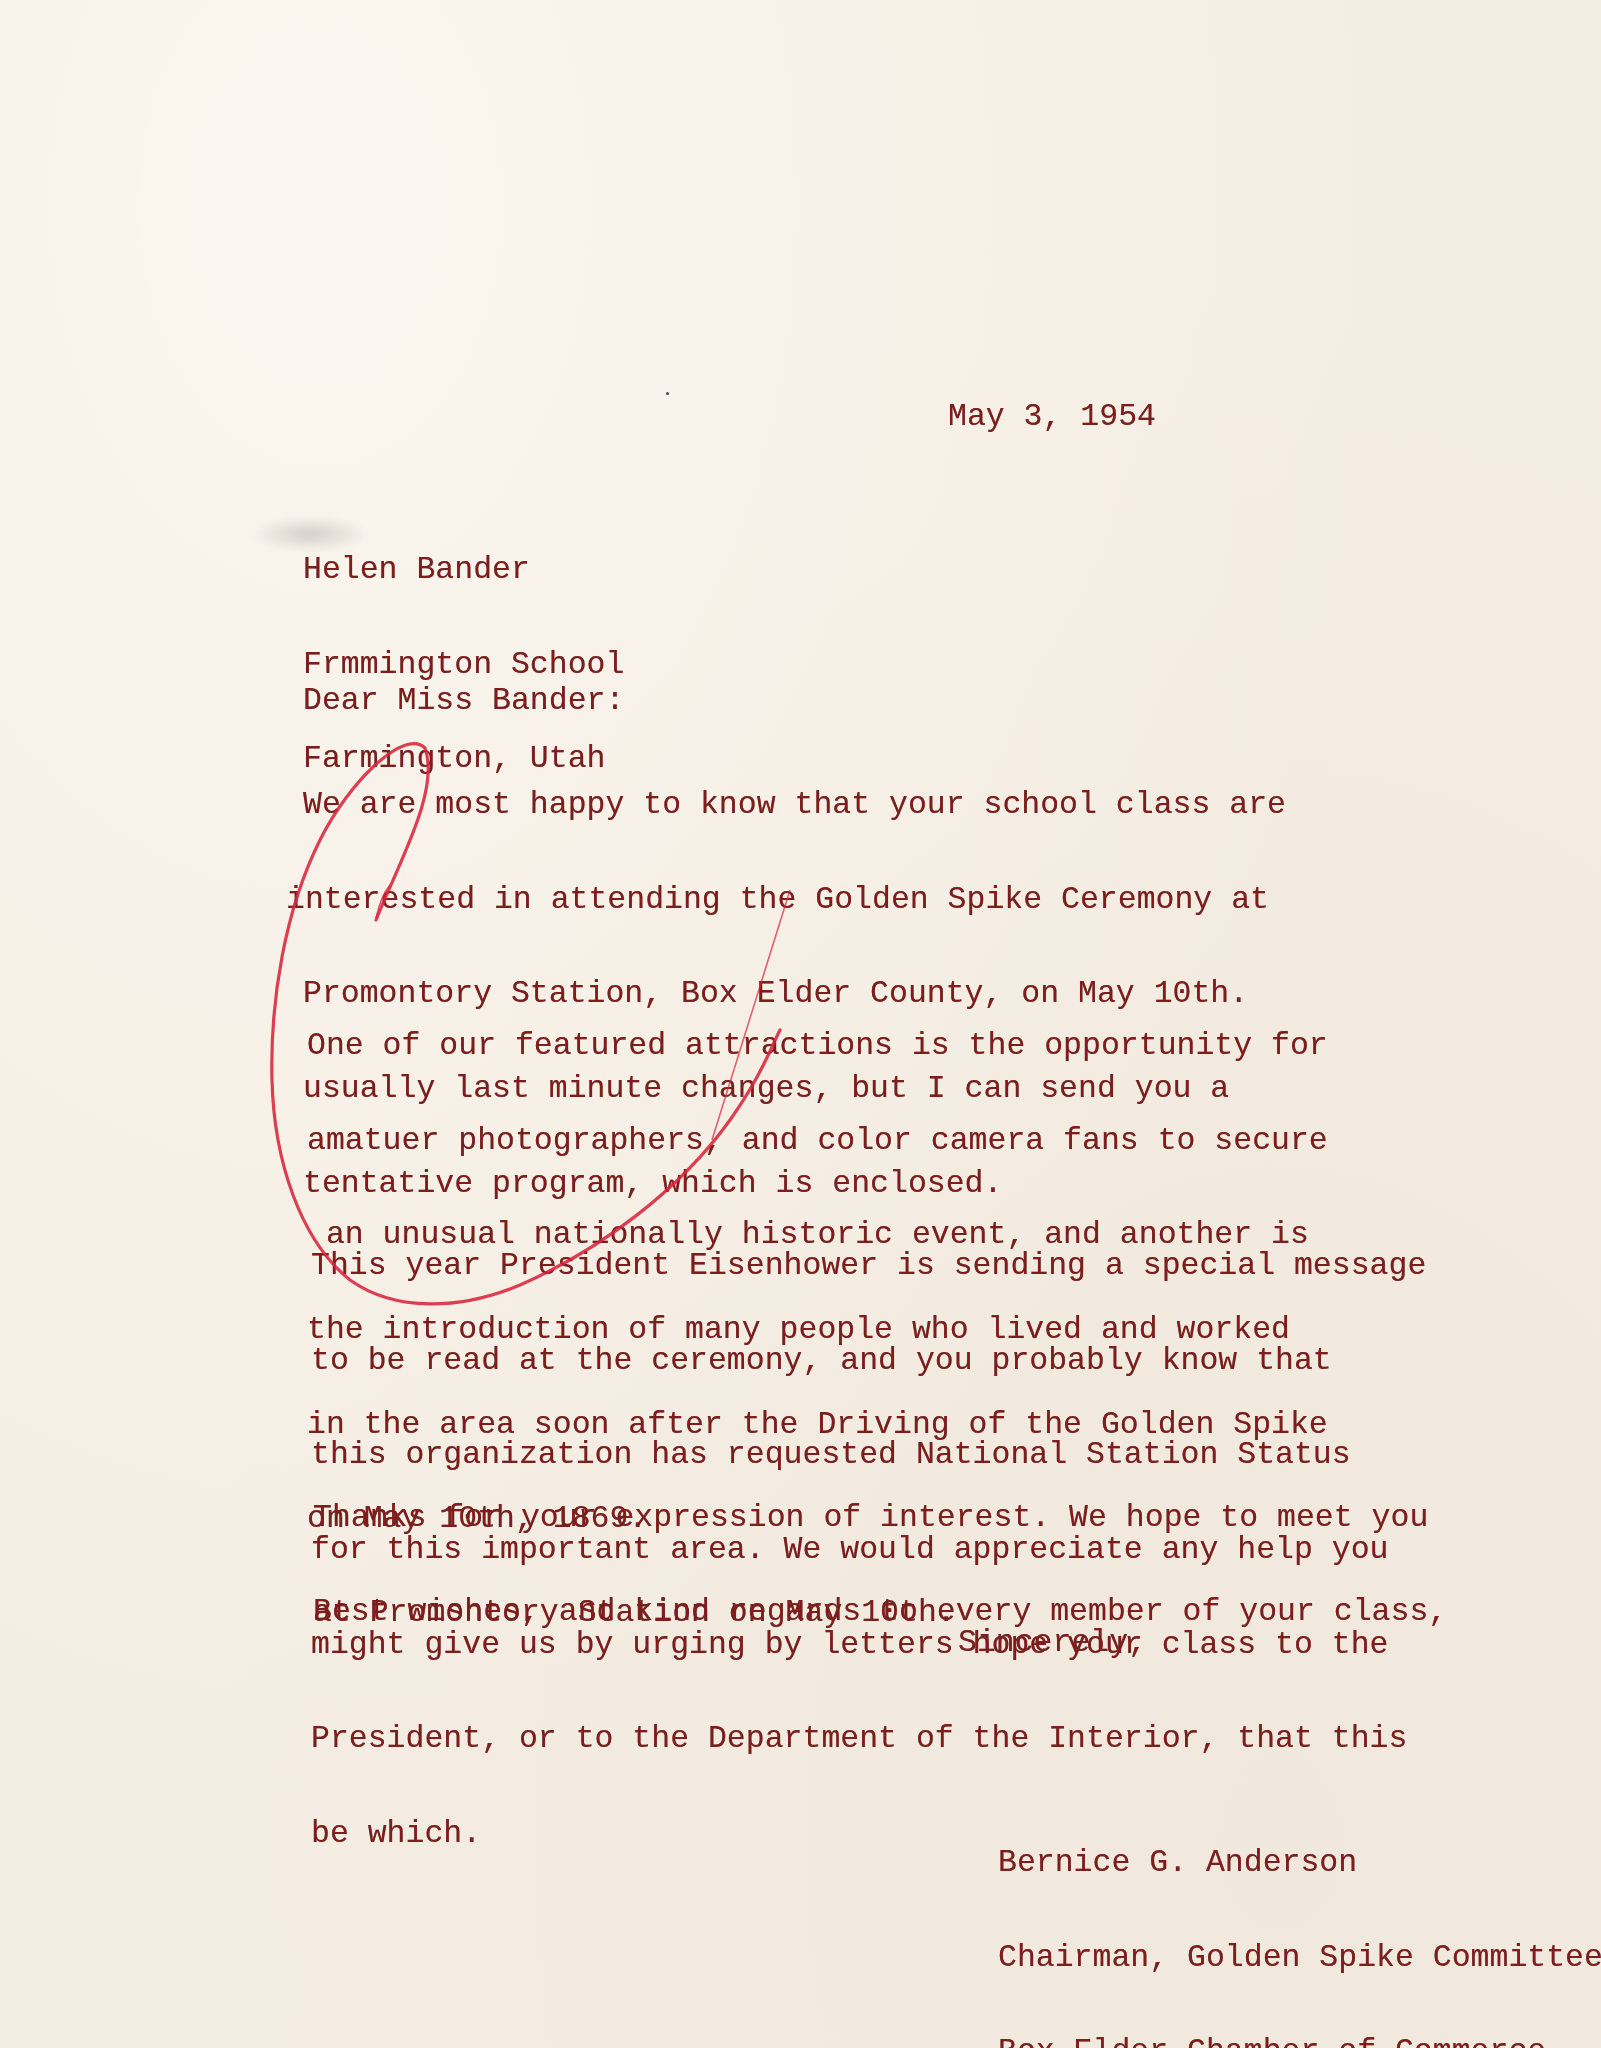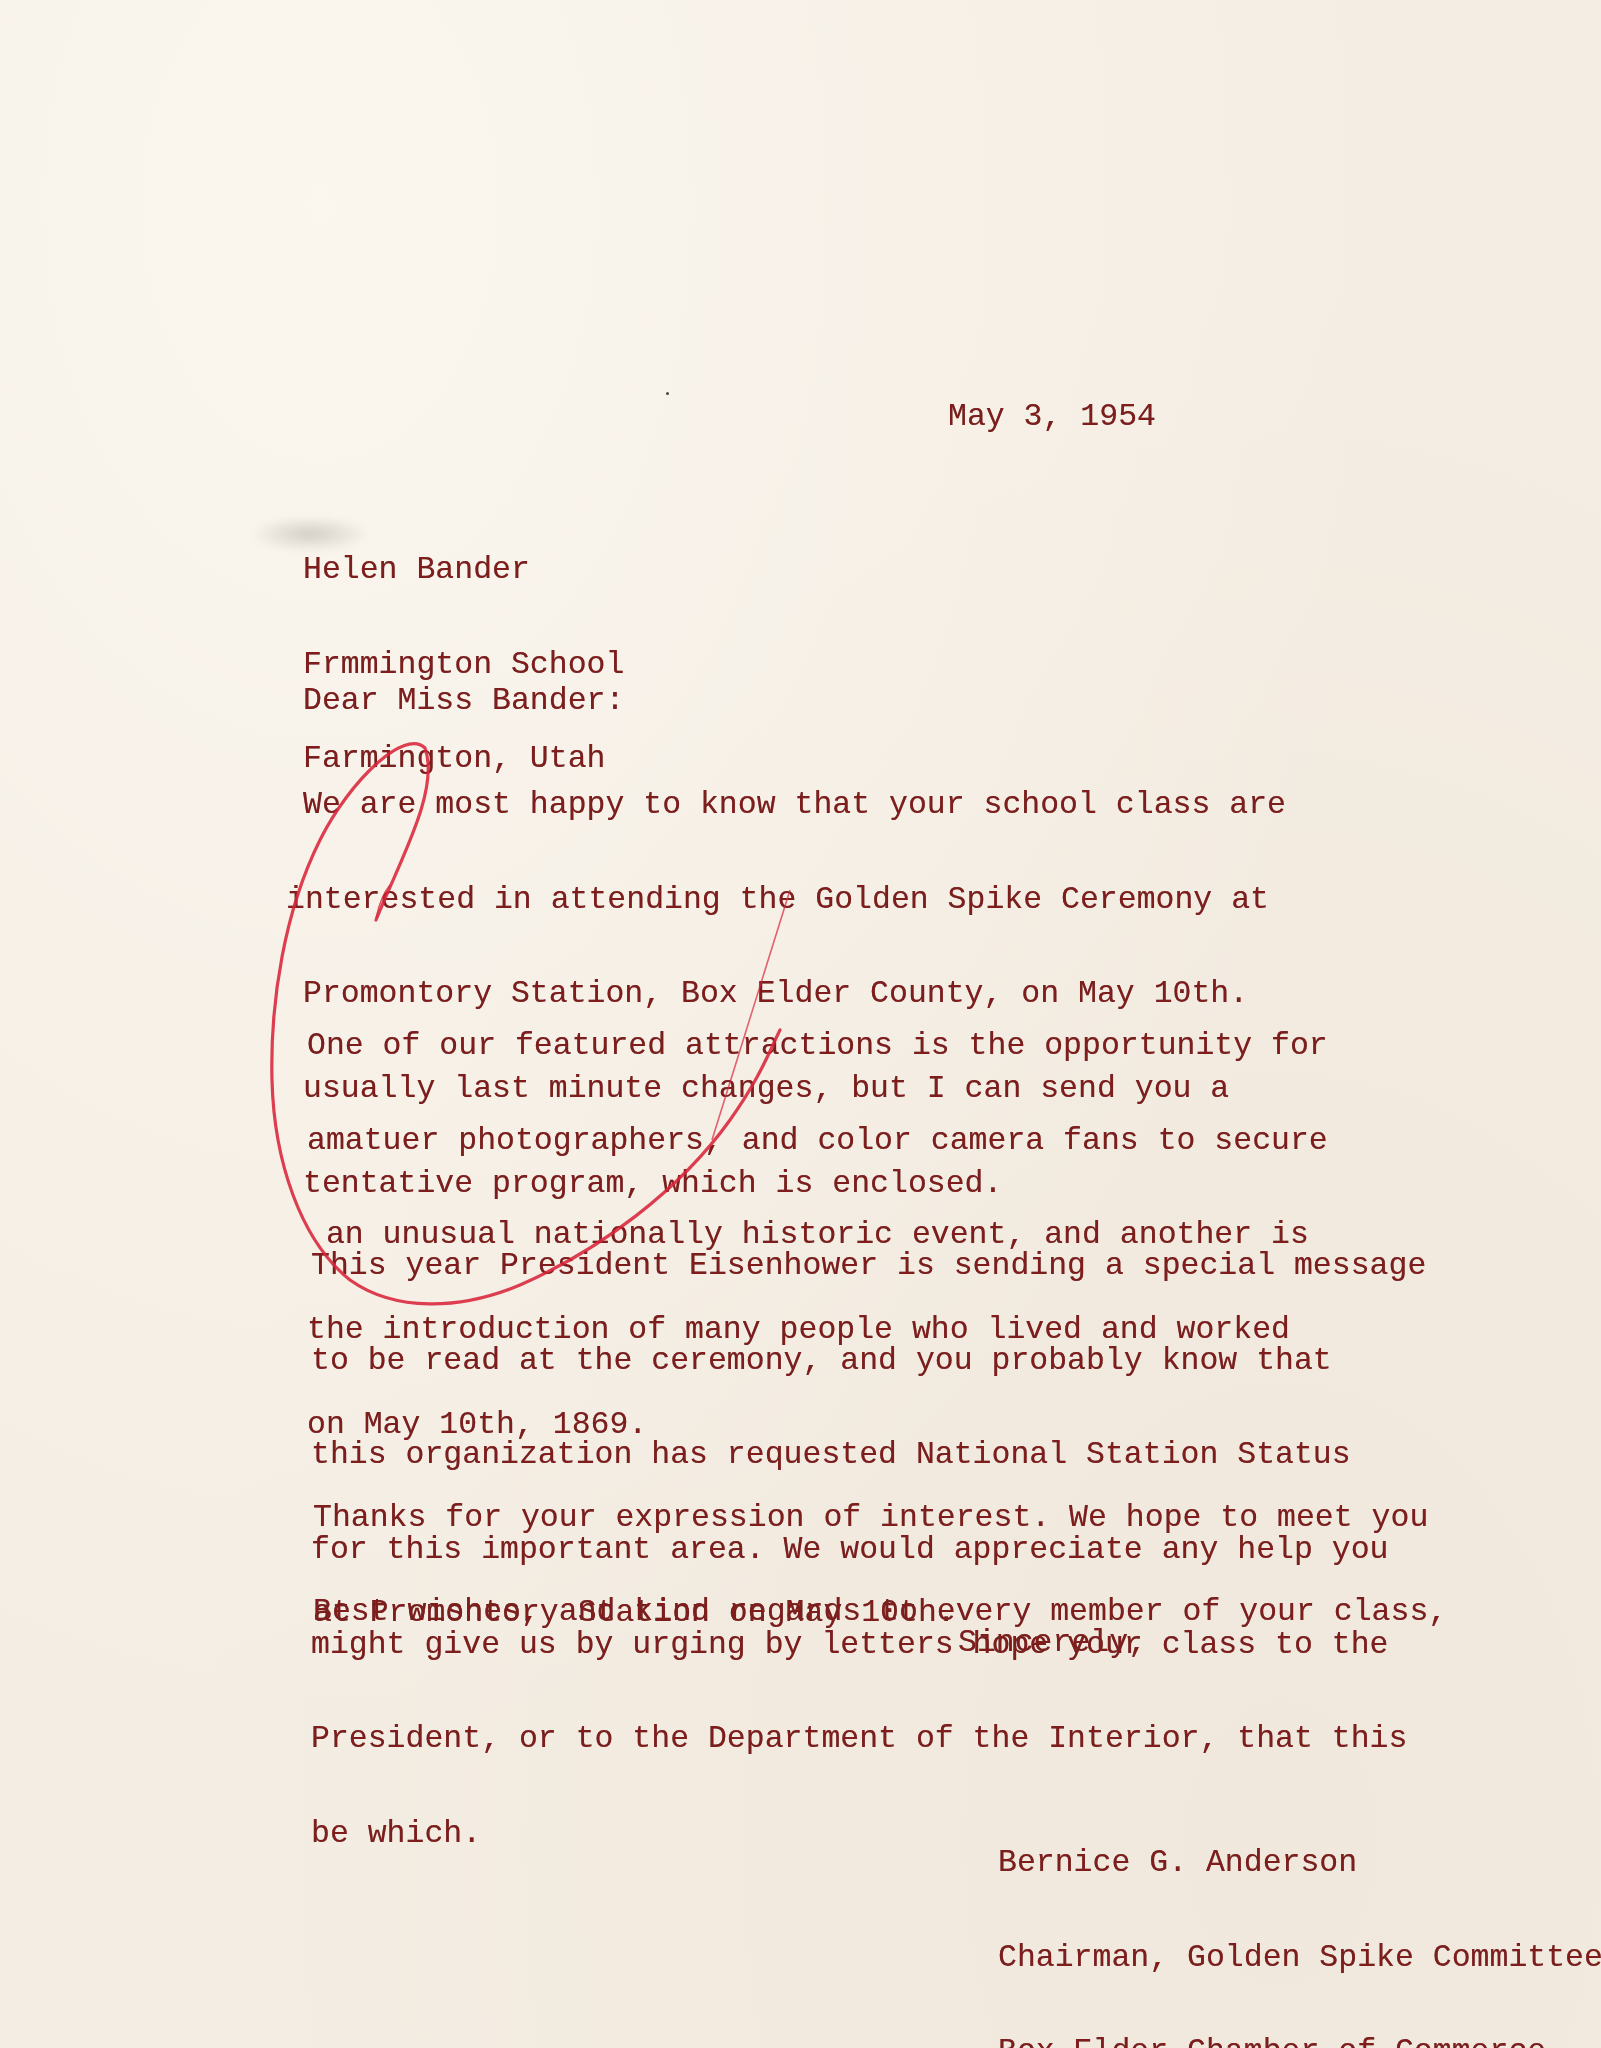--- a/index.html
+++ b/index.html
@@ -70,20 +70,21 @@
   <span class="line">Promontory Station, Box Elder County, on May 10th.</span>
   <span class="line">usually last minute changes, but I can send you a</span>
   <span class="line">tentative program, which is enclosed.</span>
 </div>
 
 <div class="tw" style="left:307px; top:967px;">
   <span class="line">One of our featured attractions is the opportunity for</span>
   <span class="line">amatuer photographers, and color camera fans to secure</span>
   <span class="line"> an unusual nationally historic event, and another is</span>
   <span class="line">the introduction of many people who lived and worked</span>
+  <span class="line">in the area soon after the Driving of the Golden Spike</span>
   <span class="line">on May 10th, 1869.</span>
 </div>
 
 <div class="tw" style="left:311px; top:1187px;">
   <span class="line">This year President Eisenhower is sending a special message</span>
   <span class="line">to be read at the ceremony, and you probably know that</span>
   <span class="line">this organization has requested National Station Status</span>
   <span class="line">for this important area. We would appreciate any help you</span>
   <span class="line">might give us by urging by letters hope your class to the</span>
   <span class="line">President, or to the Department of the Interior, that this</span>

